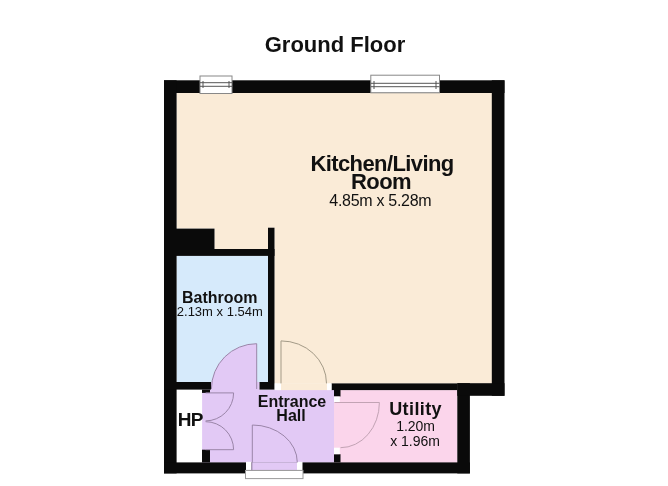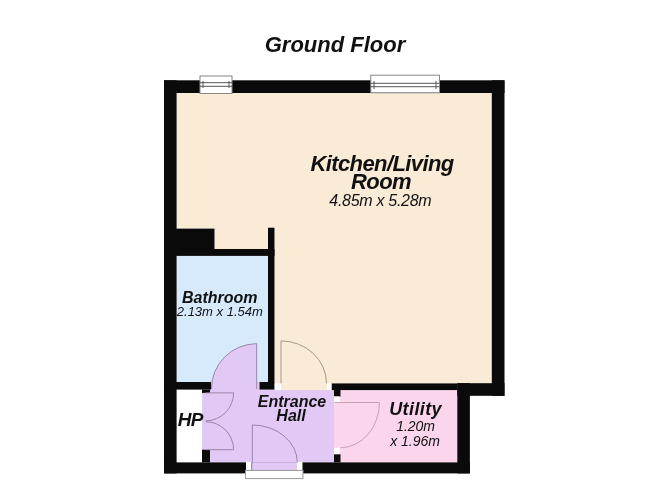--- a/index.html
+++ b/index.html
@@ -1,16 +1,16 @@
 <!DOCTYPE html>
 <html><head>
 <meta charset="utf-8">
 <style>
   html,body{margin:0;padding:0;background:#ffffff;}
-  .page{width:668px;height:486px;position:relative;background:#ffffff;overflow:hidden;font-style:italic;}
+  .page{width:668px;height:486px;position:relative;background:#ffffff;overflow:hidden;}
   svg{display:block;}
   text{font-family:"Liberation Sans",sans-serif;fill:#111111;}
 </style>
 </head>
 <body>
 <div class="page">
 <svg width="668" height="486" viewBox="0 0 668 486">
 
   <rect x="0" y="0" width="668" height="486" fill="#ffffff"></rect>
 

